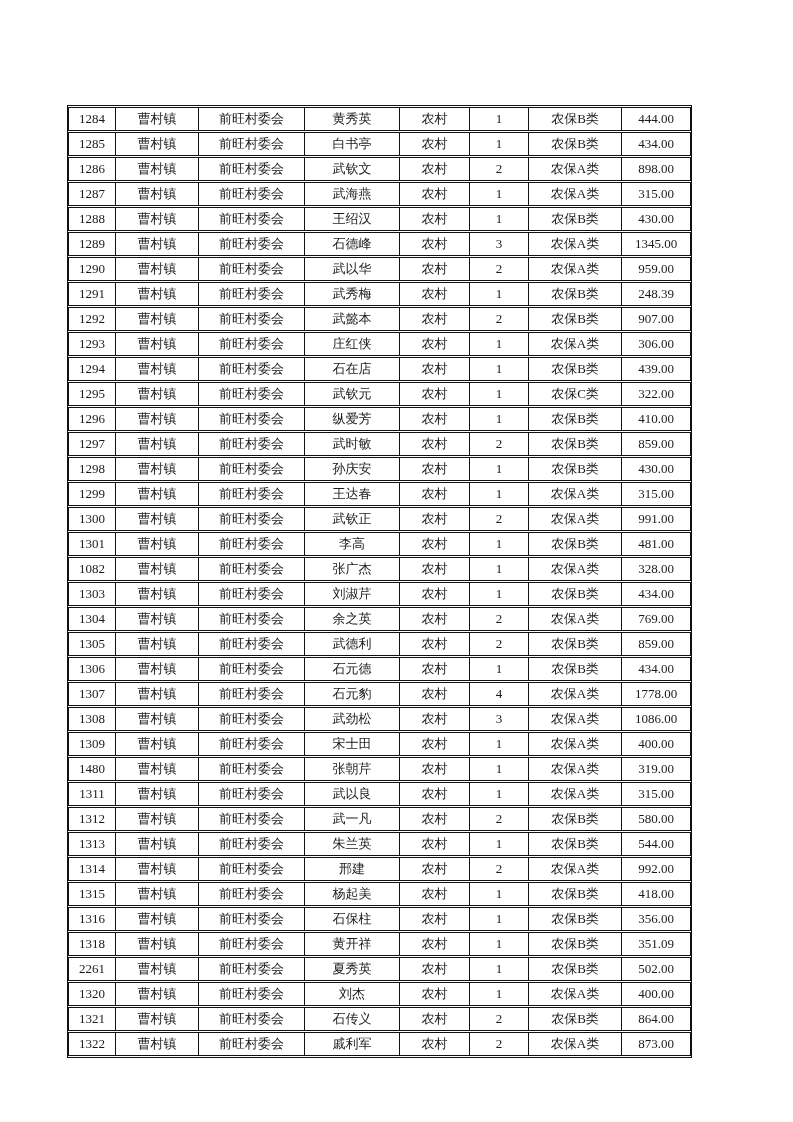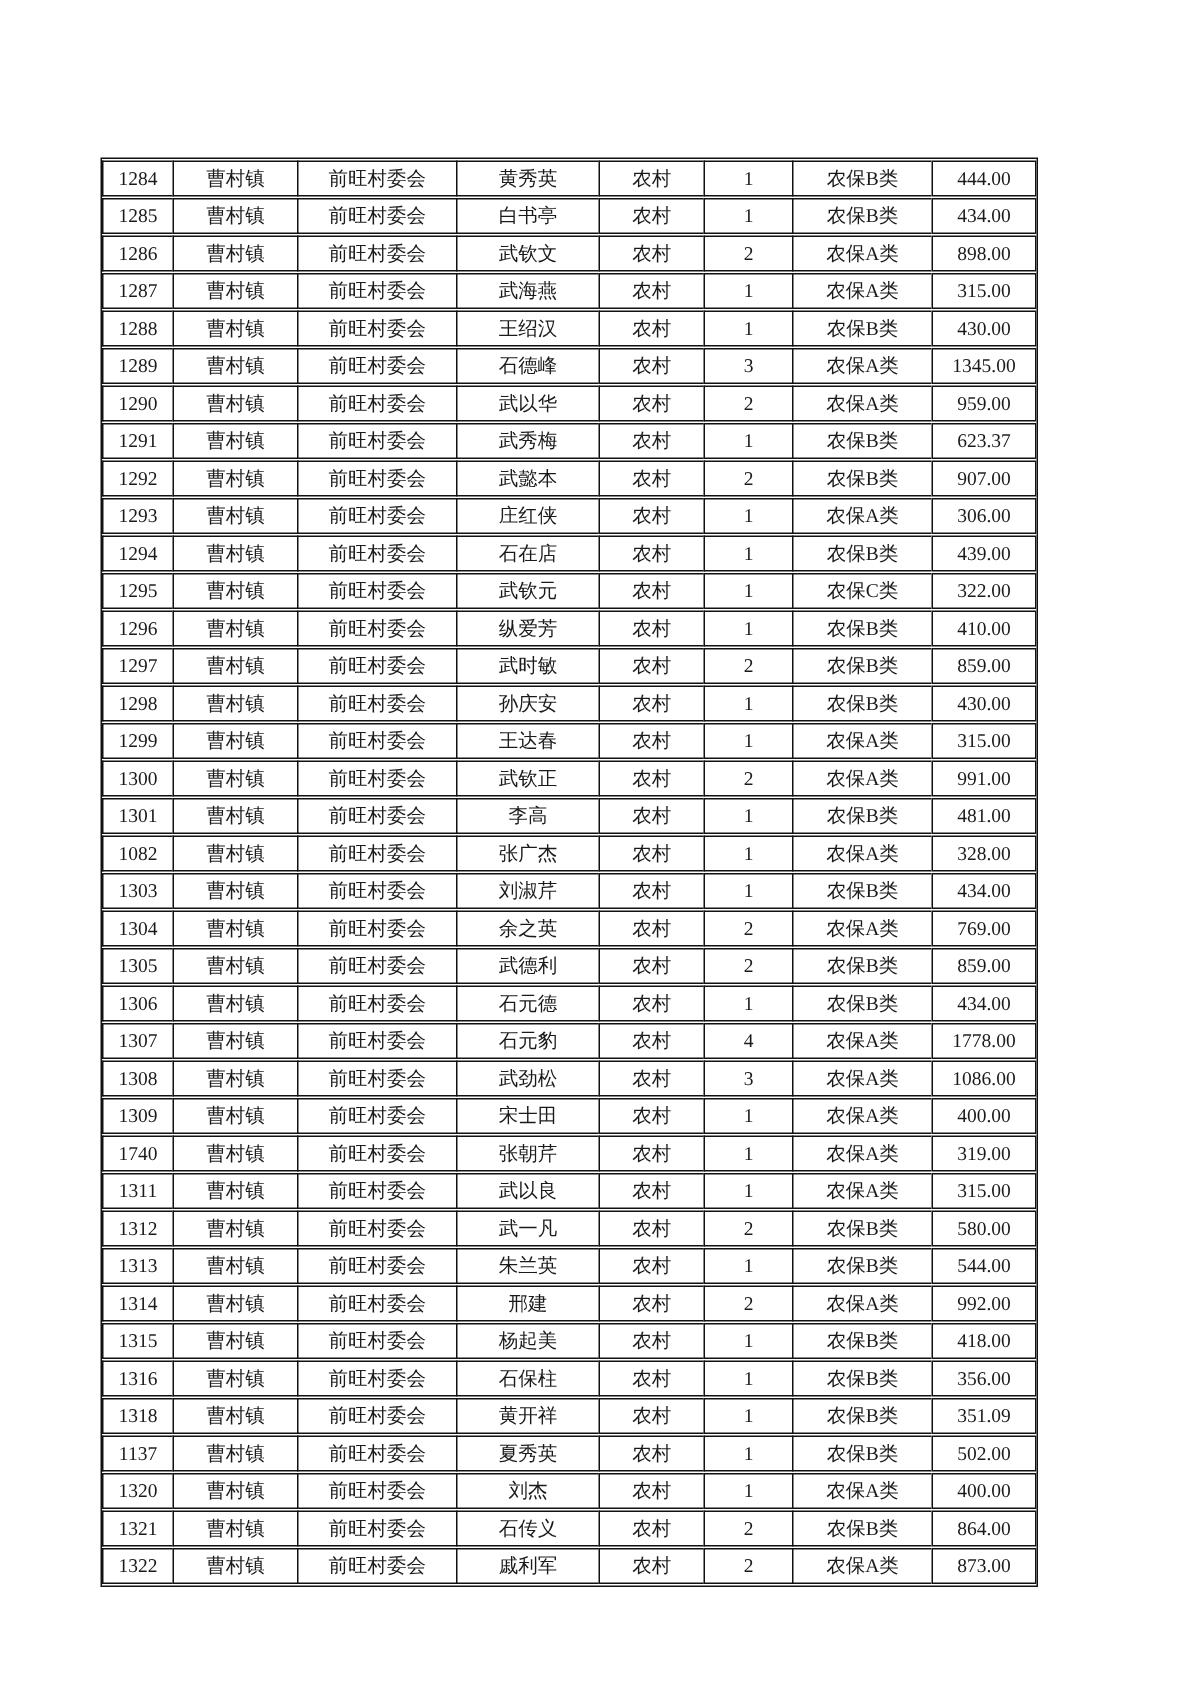--- a/index.html
+++ b/index.html
@@ -146,21 +146,21 @@
           <td>959.00</td>
         </tr>
         <tr>
           <td>1291</td>
           <td>曹村镇</td>
           <td>前旺村委会</td>
           <td>武秀梅</td>
           <td>农村</td>
           <td>1</td>
           <td>农保B类</td>
-          <td>623.37</td>
+          <td>248.39</td>
         </tr>
         <tr>
           <td>1292</td>
           <td>曹村镇</td>
           <td>前旺村委会</td>
           <td>武懿本</td>
           <td>农村</td>
           <td>2</td>
           <td>农保B类</td>
           <td>907.00</td>
@@ -329,21 +329,21 @@
           <td>1309</td>
           <td>曹村镇</td>
           <td>前旺村委会</td>
           <td>宋士田</td>
           <td>农村</td>
           <td>1</td>
           <td>农保A类</td>
           <td>400.00</td>
         </tr>
         <tr>
-          <td>1740</td>
+          <td>1480</td>
           <td>曹村镇</td>
           <td>前旺村委会</td>
           <td>张朝芹</td>
           <td>农村</td>
           <td>1</td>
           <td>农保A类</td>
           <td>319.00</td>
         </tr>
         <tr>
           <td>1311</td>
@@ -409,21 +409,21 @@
           <td>1318</td>
           <td>曹村镇</td>
           <td>前旺村委会</td>
           <td>黄开祥</td>
           <td>农村</td>
           <td>1</td>
           <td>农保B类</td>
           <td>351.09</td>
         </tr>
         <tr>
-          <td>1137</td>
+          <td>2261</td>
           <td>曹村镇</td>
           <td>前旺村委会</td>
           <td>夏秀英</td>
           <td>农村</td>
           <td>1</td>
           <td>农保B类</td>
           <td>502.00</td>
         </tr>
         <tr>
           <td>1320</td>

